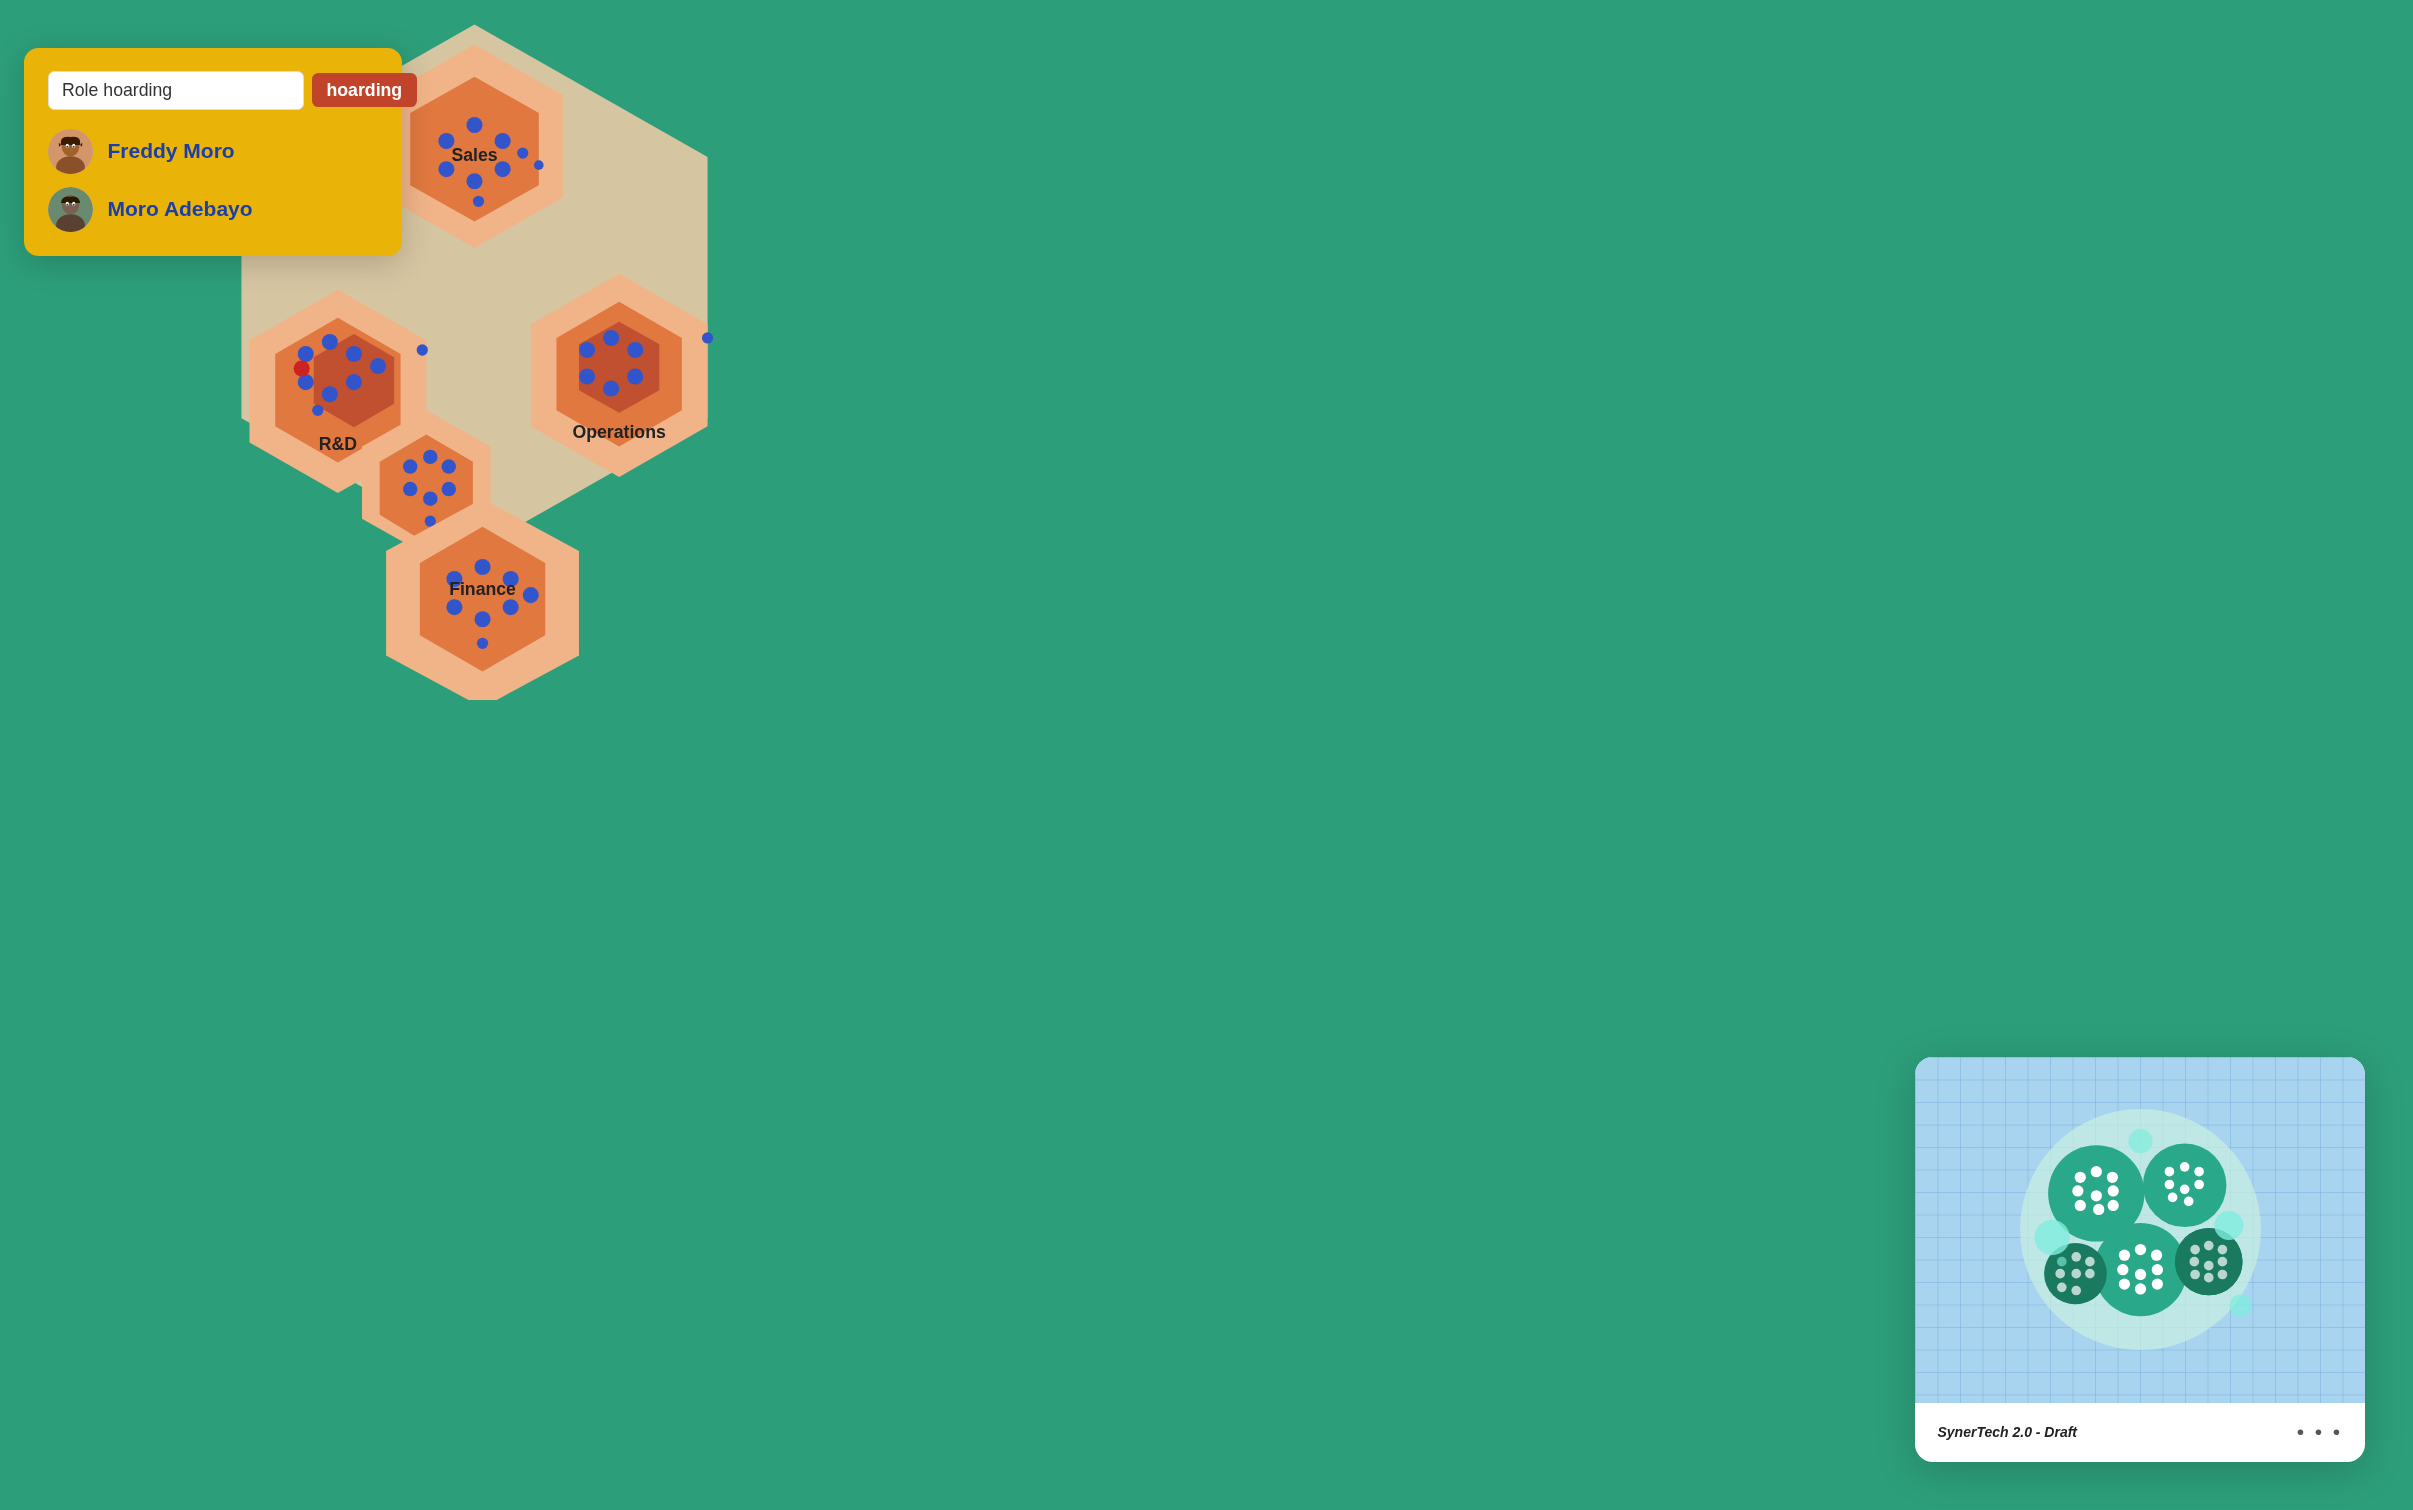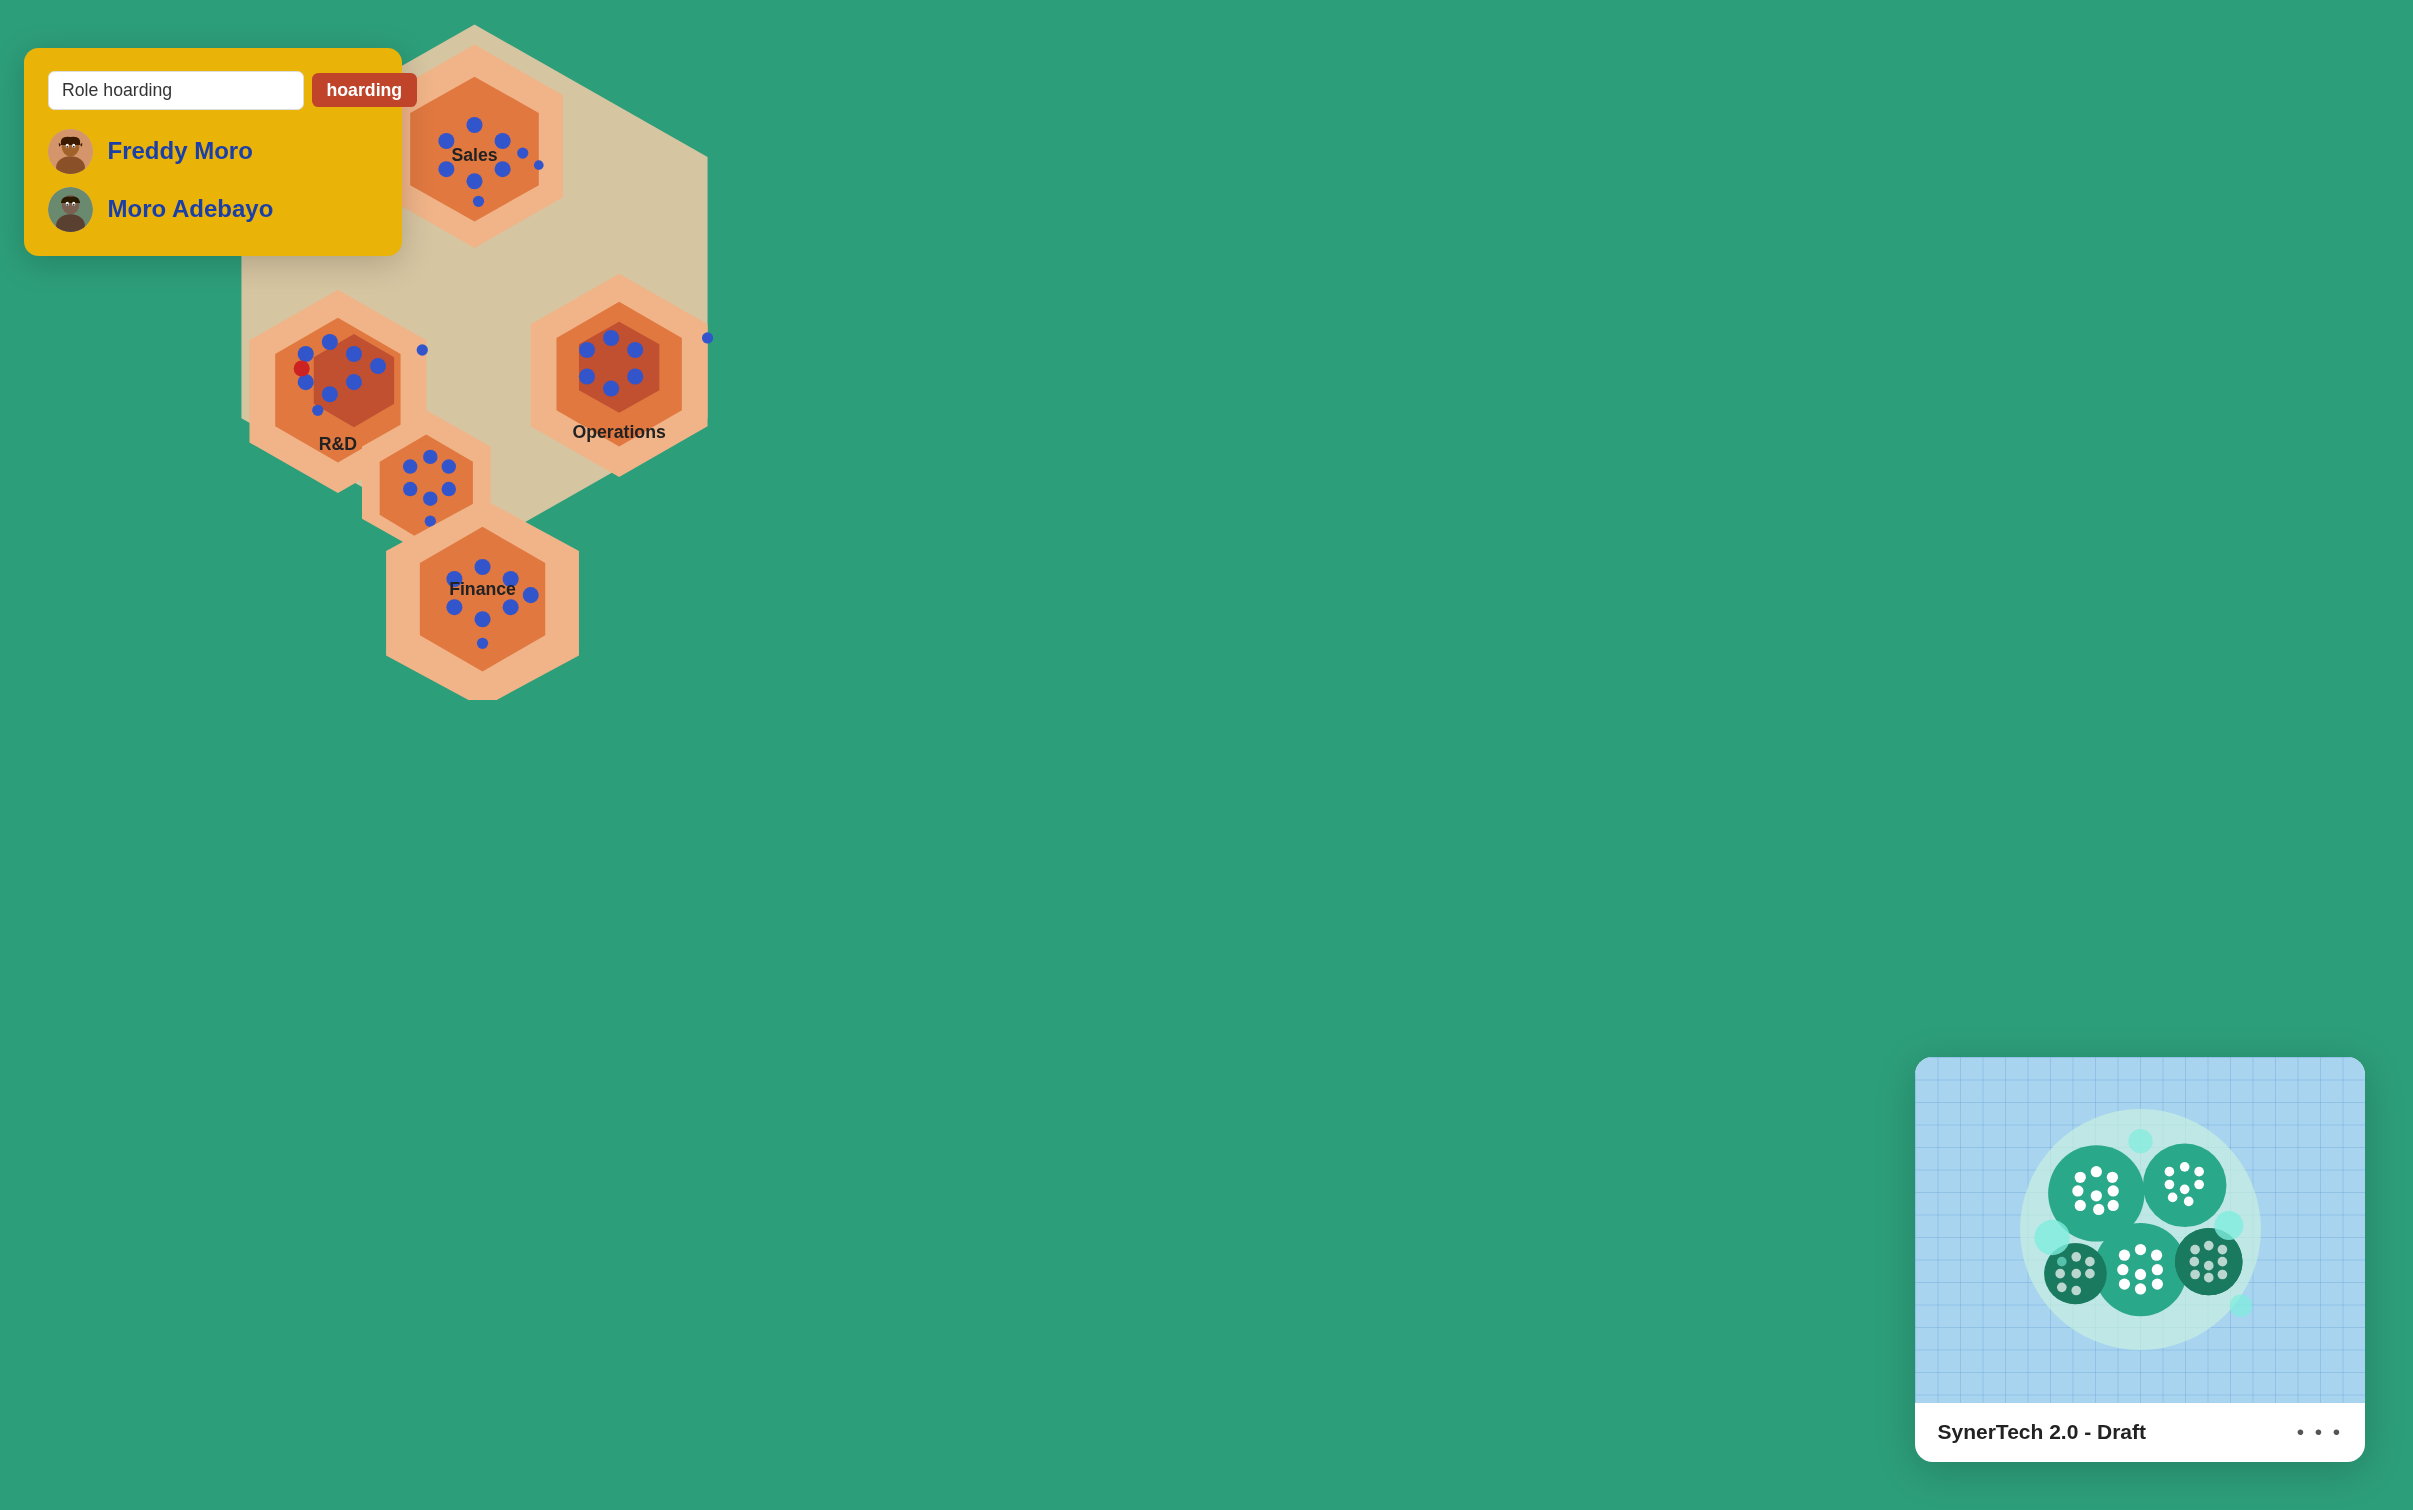--- a/index.html
+++ b/index.html
@@ -57,21 +57,21 @@
     .avatar {
       width: 45px;
       height: 45px;
       border-radius: 50%;
       background: #c5a88a;
       overflow: hidden;
       flex-shrink: 0;
     }
     .avatar svg { width: 100%; height: 100%; }
     .user-name {
-      font-size: 24px;
+      font-size: 21px;
       font-weight: 700;
       color: #1a3fa8;
     }
 
     
     .hex-container {
       position: absolute;
       top: 0;
       left: 145px;
       width: 659px;
@@ -114,23 +114,24 @@
         linear-gradient(90deg, rgba(100,160,210,0.35) 0.8px, transparent 0.8px);
       background-size: 22.5px 22.5px;
     }
     .syner-footer {
       display: flex;
       align-items: center;
       justify-content: space-between;
       padding: 17.7px 22.5px;
     }
     .syner-title {
-      font-size: 21px;
+      font-size: 14px;
       font-weight: 600;
       color: #222;
+      font-style: italic;
     }
     .syner-dots {
       font-size: 21px;
       color: #555;
       letter-spacing: 2.4px;
     }
 
     
     .bubble-viz {
       position: relative;

